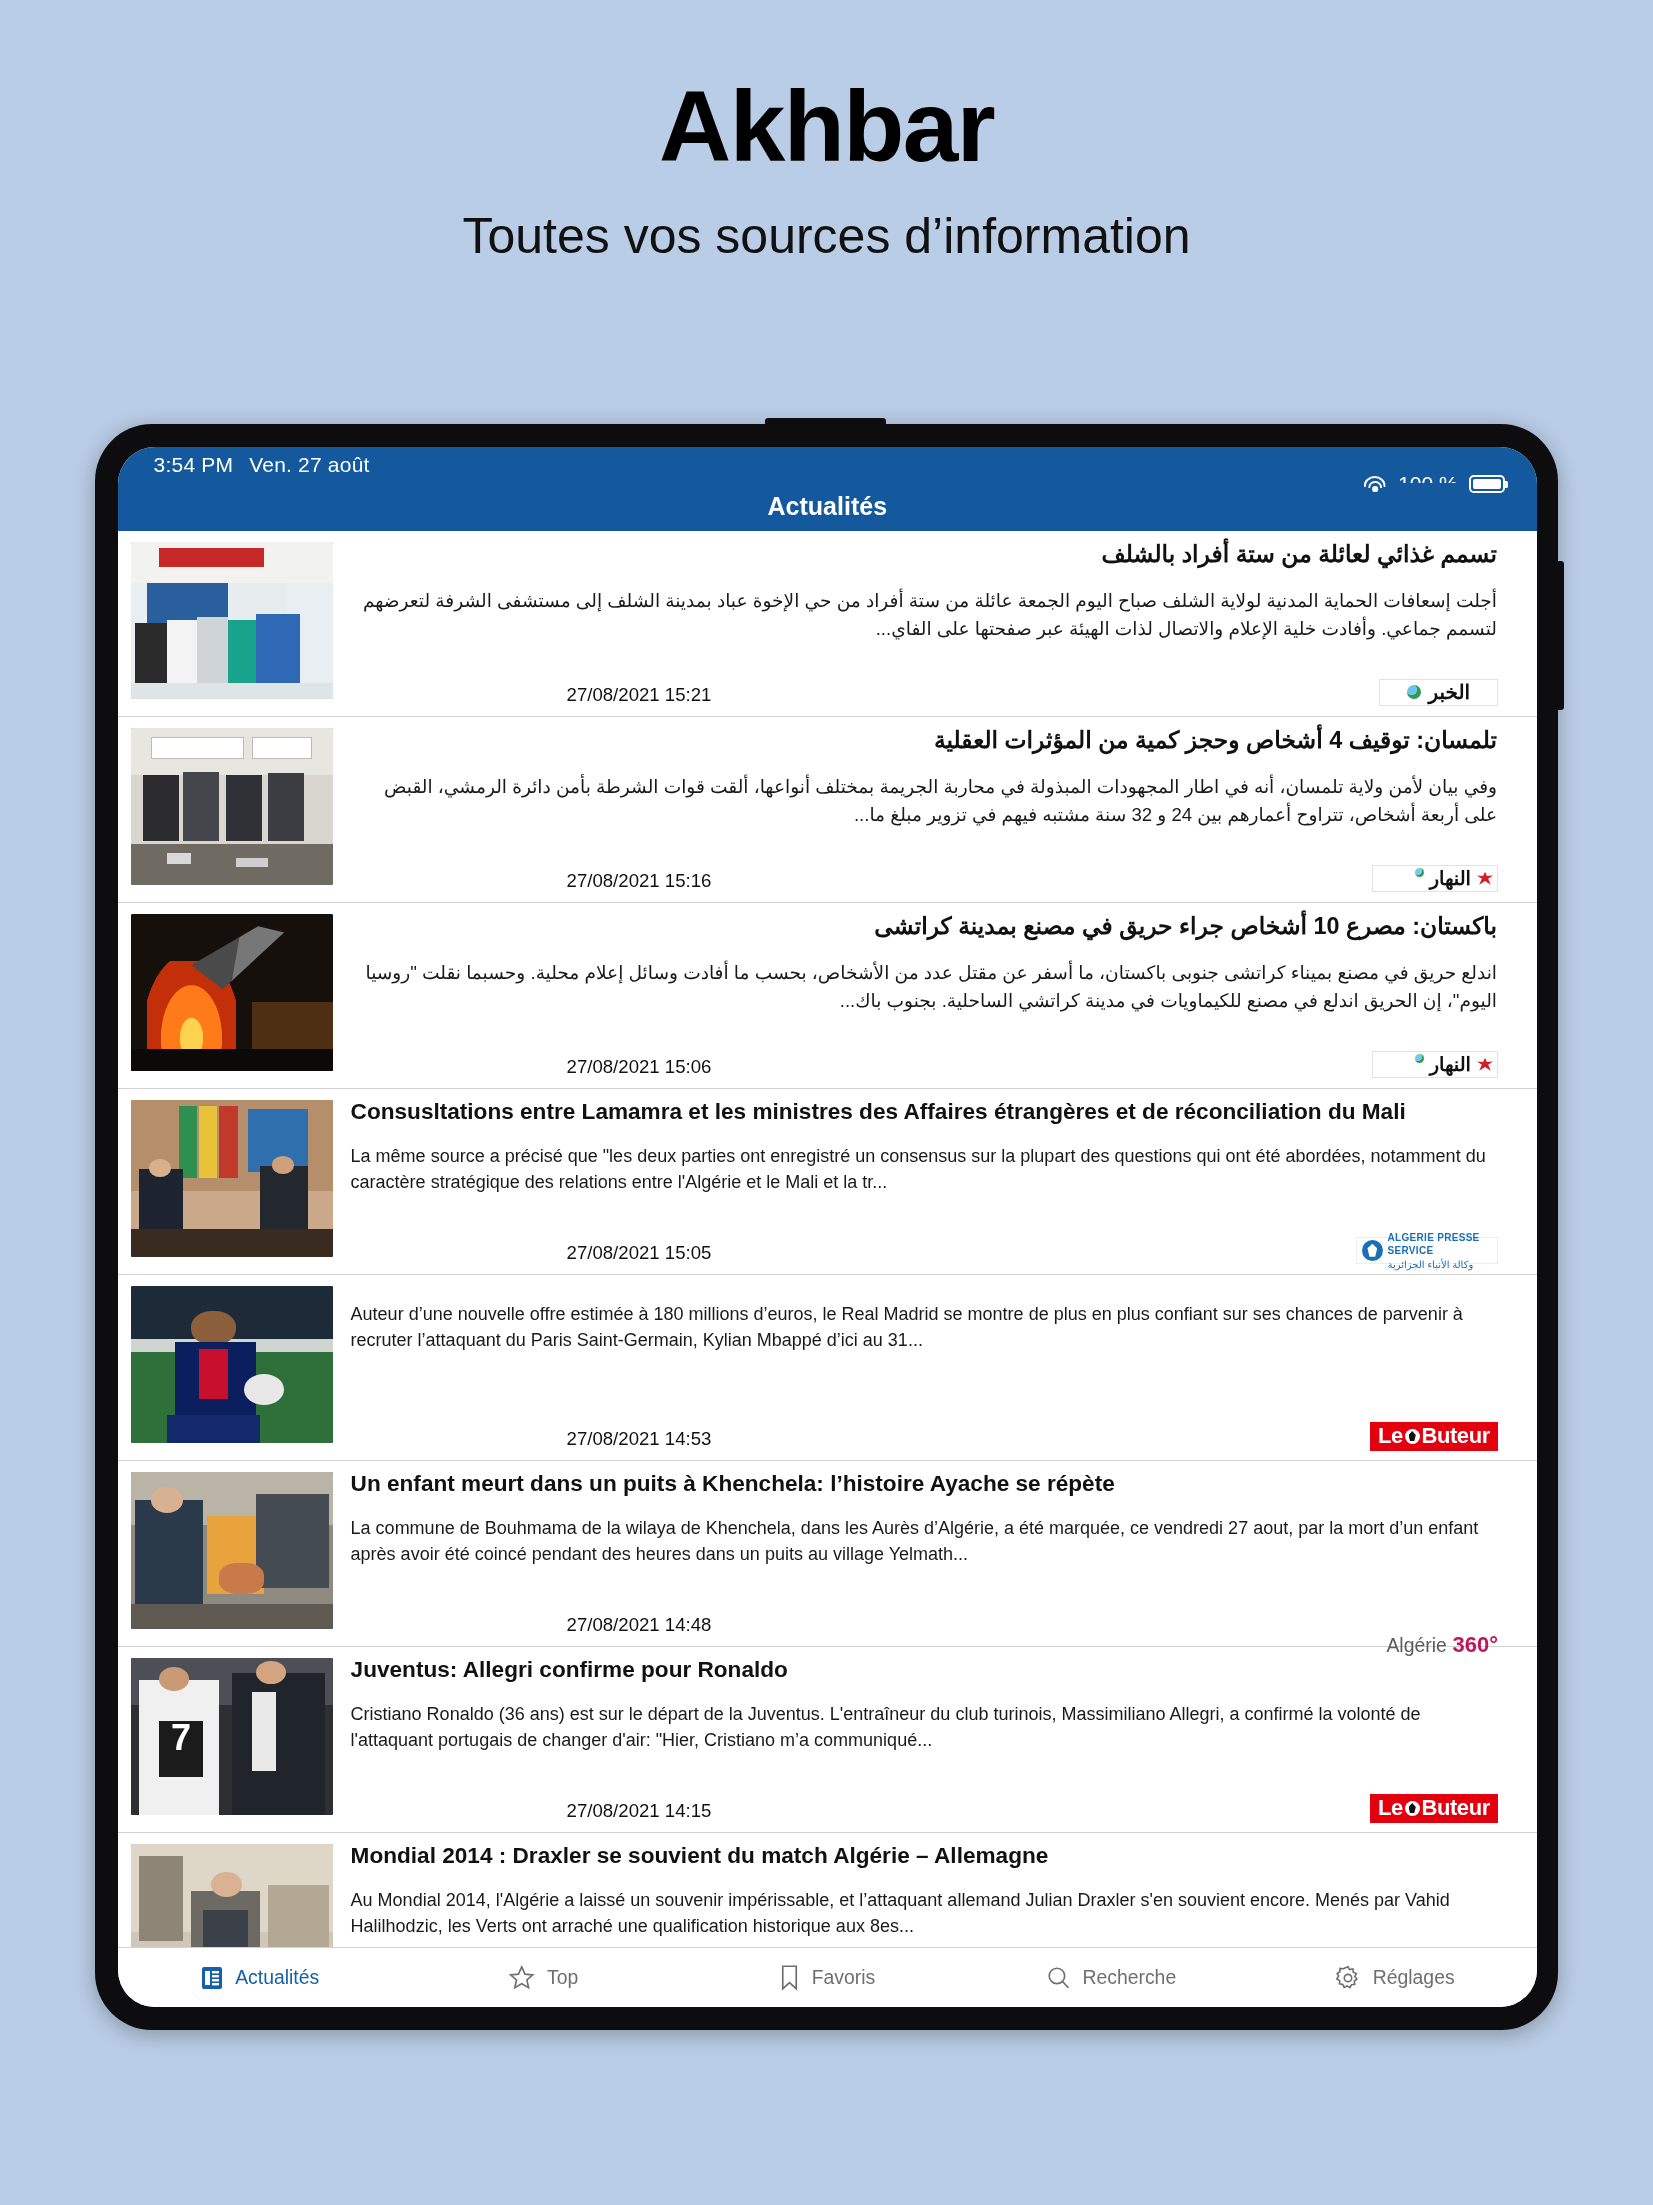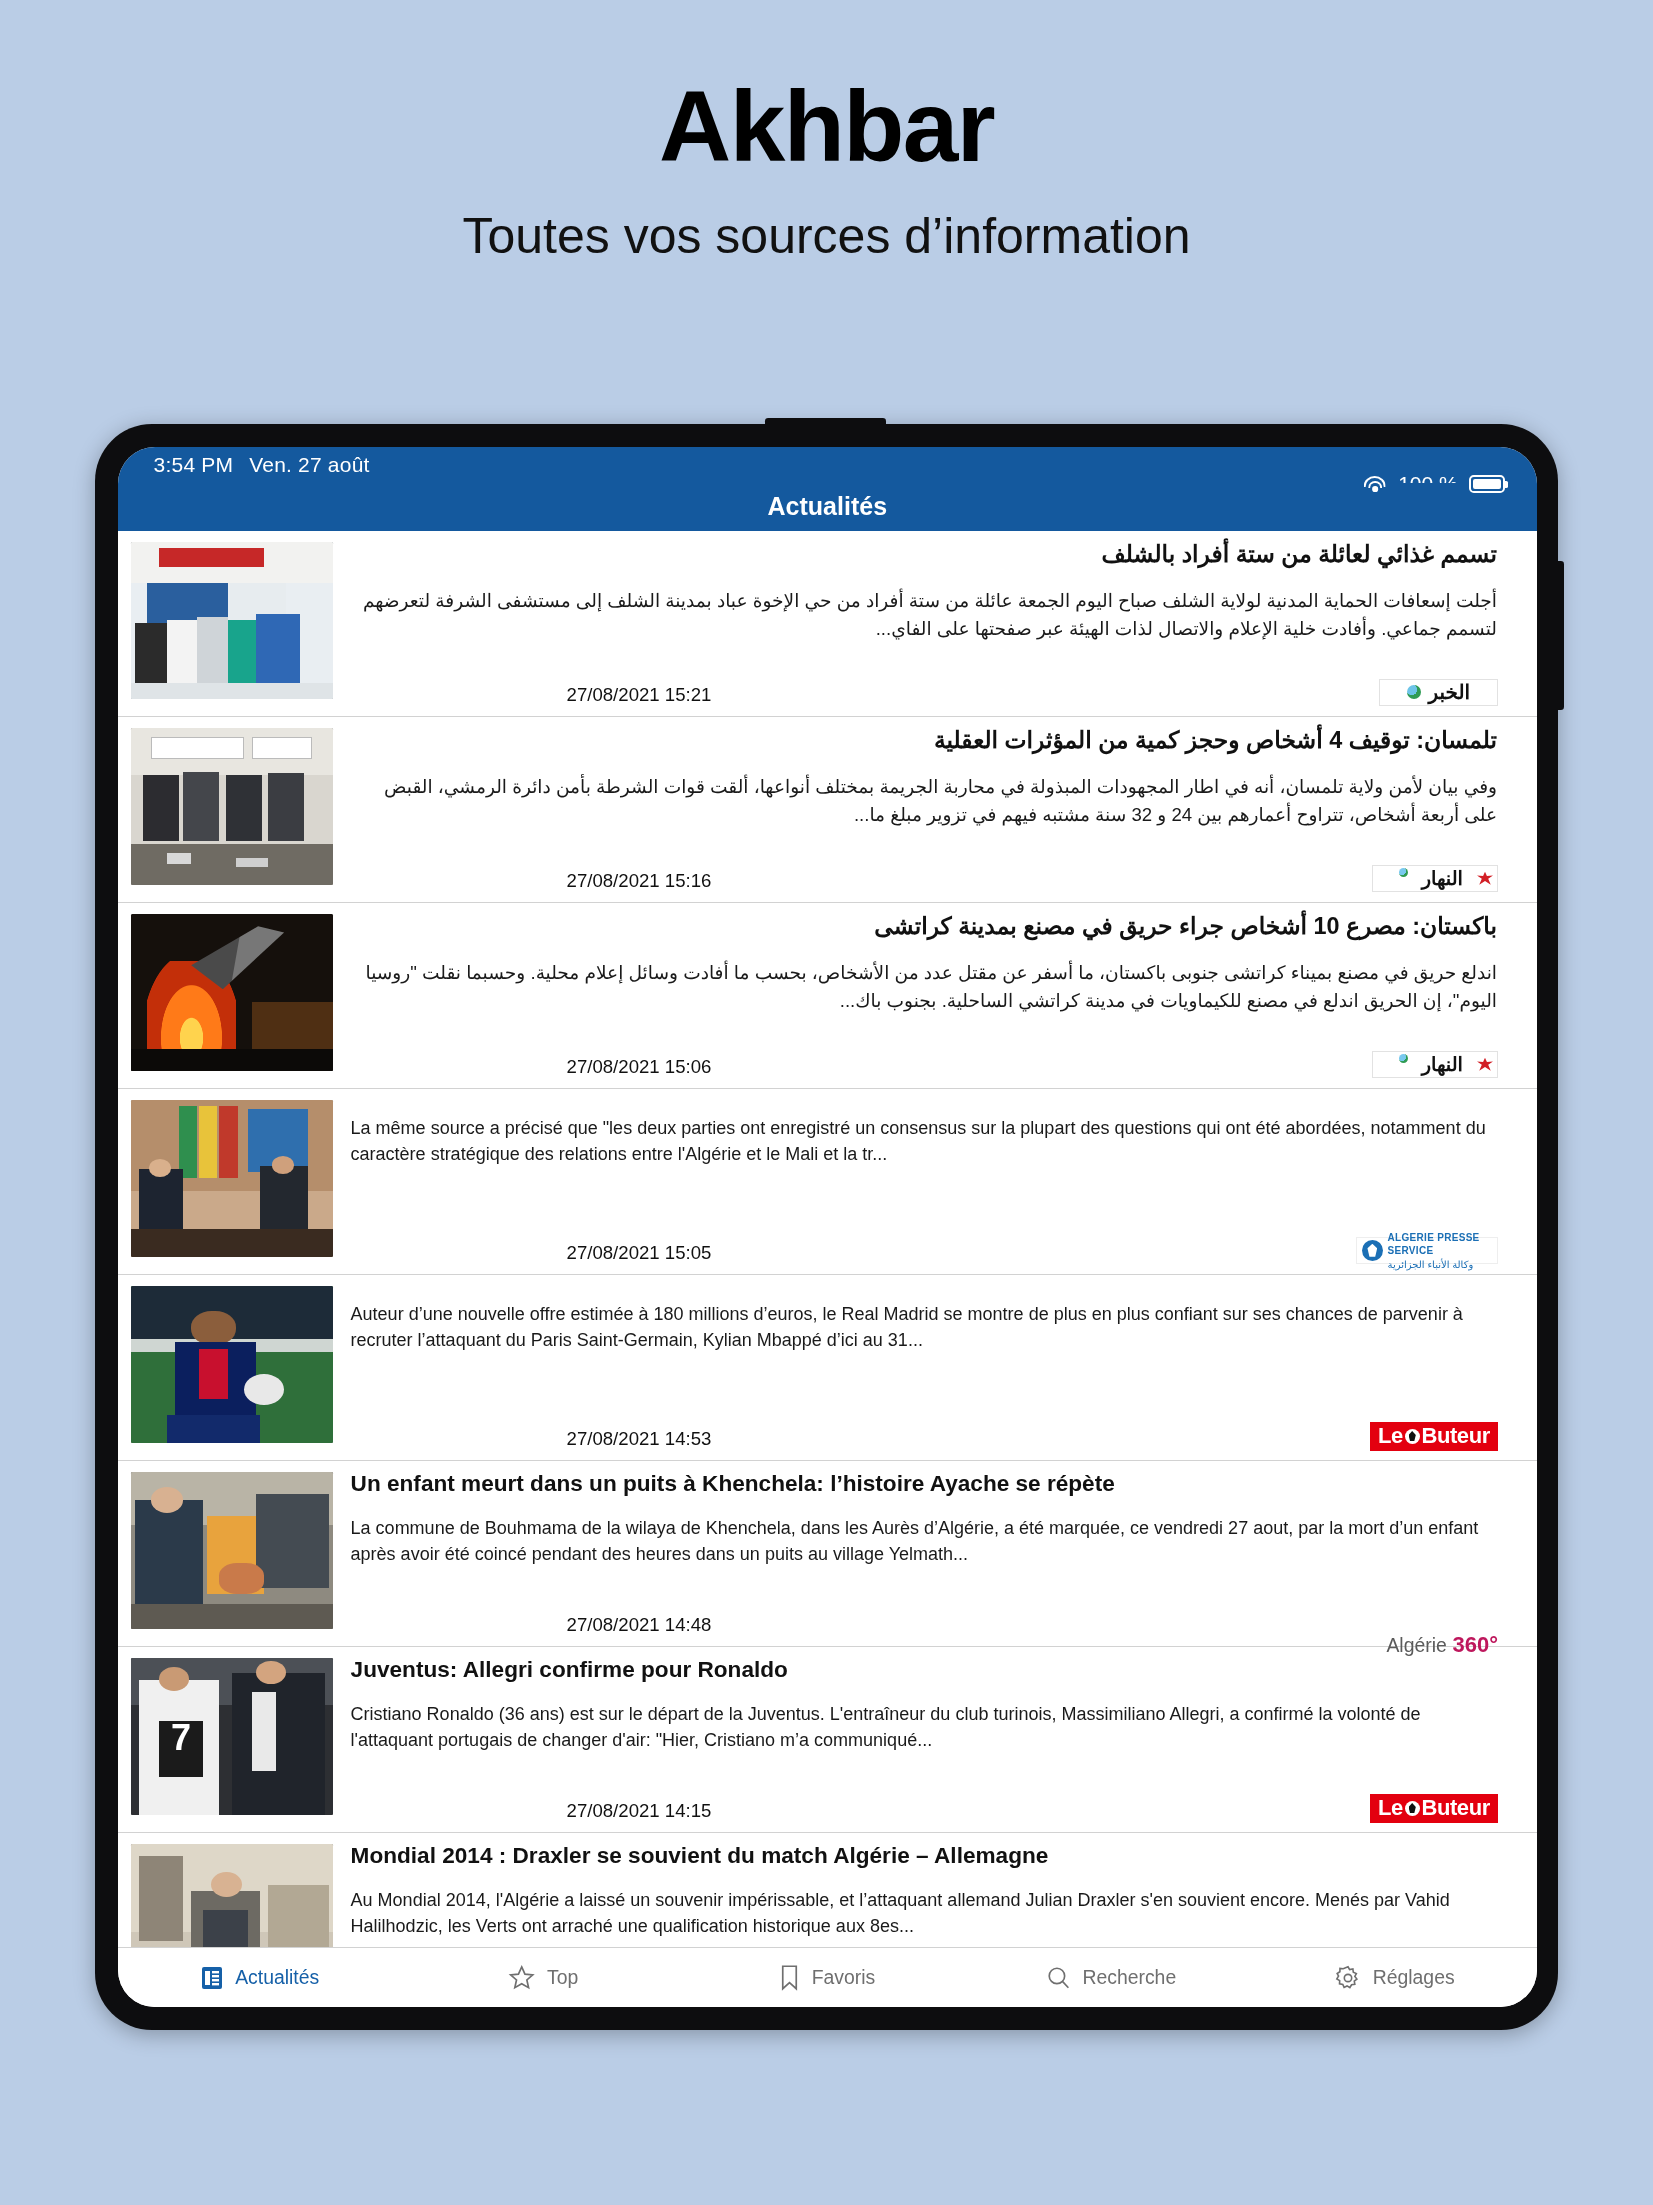--- a/index.html
+++ b/index.html
@@ -103,21 +103,21 @@
   .logo { height: 27.4px; display: flex; align-items: center; justify-content: flex-end; }
   .logo-khabar {
     background:#fff; border:0.8px solid #e2e2e2; height:27.4px; width:119px;
     display:flex; align-items:center; justify-content:center; gap:7px; padding:0 4.8px;
   }
   .logo-khabar .globe { width:14.5px; height:14.5px; border-radius:50%;
     background: radial-gradient(circle at 35% 35%, #6cc4e8 0 40%, #2f9b54 41% 100%); }
   .logo-khabar .ar { font-size:20px; font-weight:bold; color:#111; line-height:1; direction:rtl;}
   .logo-ennahar {
     background:#fff; border:0.8px solid #e2e2e2; height:27.4px; width:126px;
-    display:flex; align-items:center; justify-content:flex-end; gap:14px; padding:0 4px;
+    display:flex; align-items:center; justify-content:flex-end; gap:6px; padding:0 4px;
   }
   .logo-ennahar .burst { width:16px; height:13px; background:#d21f26;
     clip-path: polygon(50% 0,62% 34%,100% 30%,70% 55%,86% 100%,50% 72%,14% 100%,30% 55%,0 30%,38% 34%); }
   .logo-ennahar .ar { font-size:19.4px; font-weight:bold; color:#111; direction:rtl; line-height:1;}
   .logo-ennahar .dot { width:9px; height:9px; border-radius:50%;
     background: radial-gradient(circle at 35% 35%, #79c9ee 0 45%, #2f9b54 46% 100%); align-self:flex-start; margin-top:2.4px;}
   .logo-aps {
     background:#fff; height:27.4px; width:142px; display:flex; align-items:center; gap:4.8px; padding:0 4.8px;
     border:0.8px solid #eee;
   }
@@ -281,20 +281,21 @@
      <div class="ph" style="left:34%;top:4%;width:9%;height:46%;background:#e8c33a"></div>
      <div class="ph" style="left:44%;top:4%;width:9%;height:46%;background:#c0392b"></div>
      <div class="ph" style="left:58%;top:6%;width:30%;height:40%;background:#2f6fae"></div>
      <div class="ph" style="left:4%;top:44%;width:22%;height:40%;background:#1d2430"></div>
      <div class="ph" style="left:9%;top:38%;width:11%;height:11%;background:#d9b08c;border-radius:50%"></div>
      <div class="ph" style="left:64%;top:42%;width:24%;height:42%;background:#23282f"></div>
      <div class="ph" style="left:70%;top:36%;width:11%;height:11%;background:#cfa07c;border-radius:50%"></div>
      <div class="ph" style="left:0;bottom:0;width:100%;height:18%;background:#3a2b20"></div>
             </div>
      <div class="body">
+       <div class="title">Consusltations entre Lamamra et les ministres des Affaires étrangères et de réconciliation du Mali</div>
        <div class="summary">La même source a précisé que "les deux parties ont enregistré un consensus sur la plupart des questions qui ont été abordées, notamment du caractère stratégique des relations entre l'Algérie et le Mali et la tr...</div>
        <div class="meta">
          <span class="date">27/08/2021 15:05</span>
          <span class="logo">
                   <div class="logo-aps">
                 <span class="mark"></span>
                 <span class="txt">
                   <span class="l1">ALGERIE PRESSE SERVICE</span><br>
                   <span class="l2">وكالة الأنباء الجزائرية</span>
                 </span>

